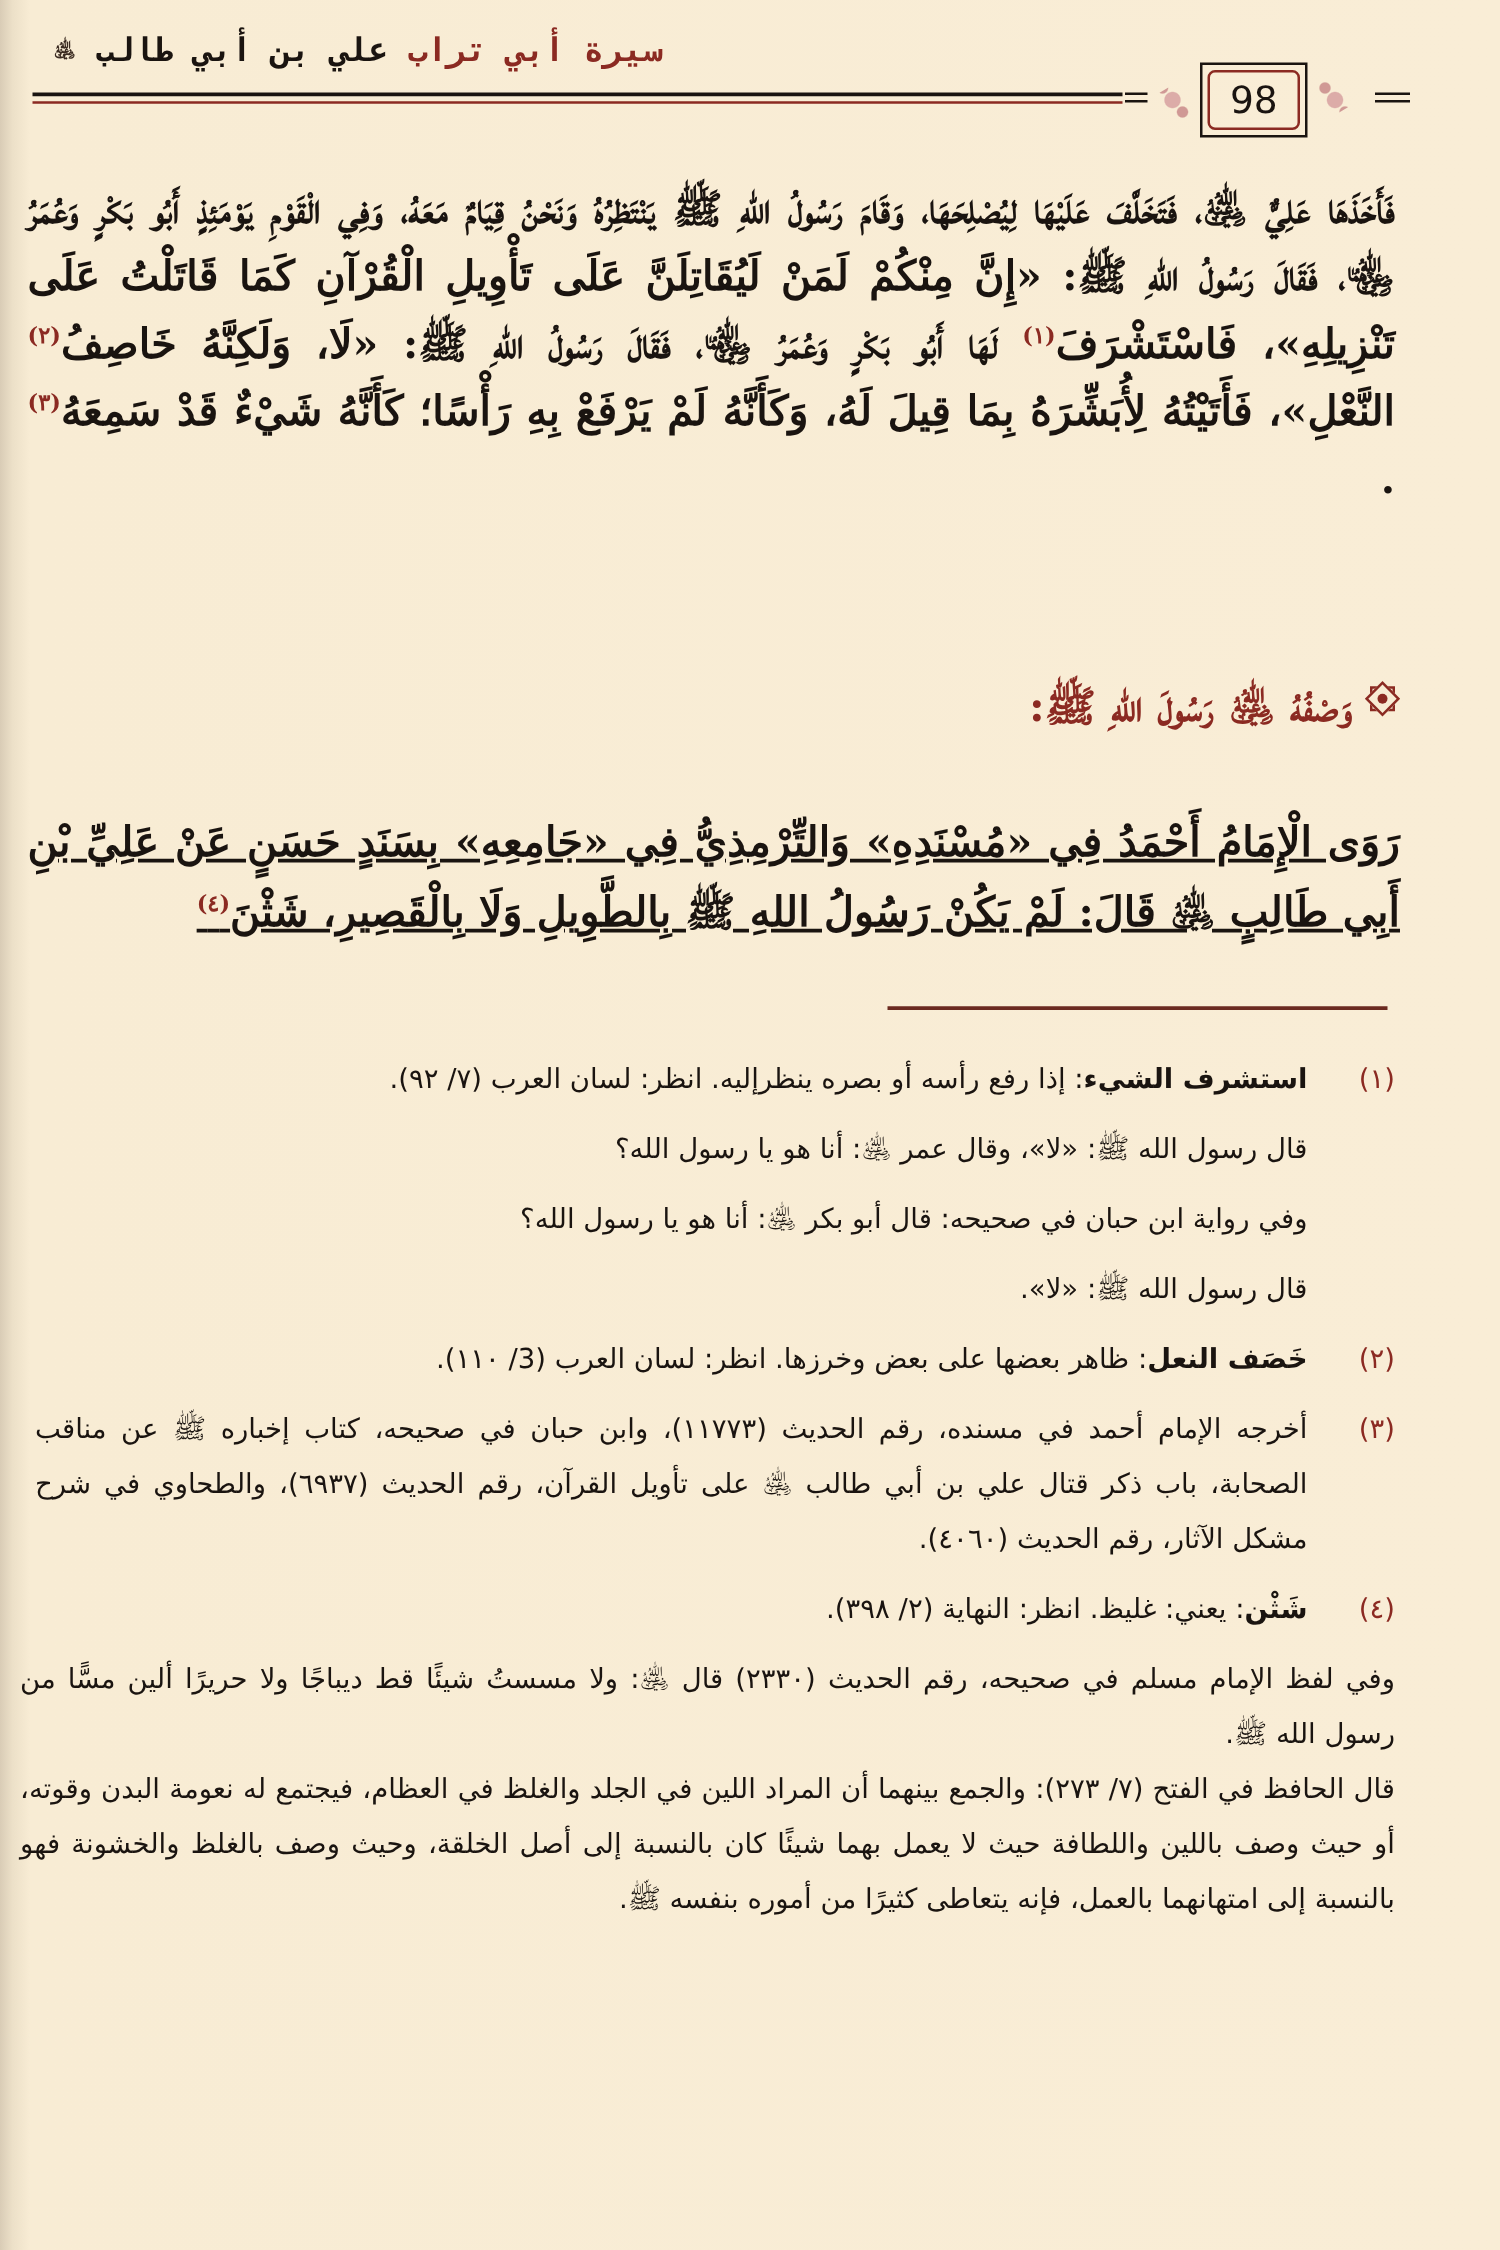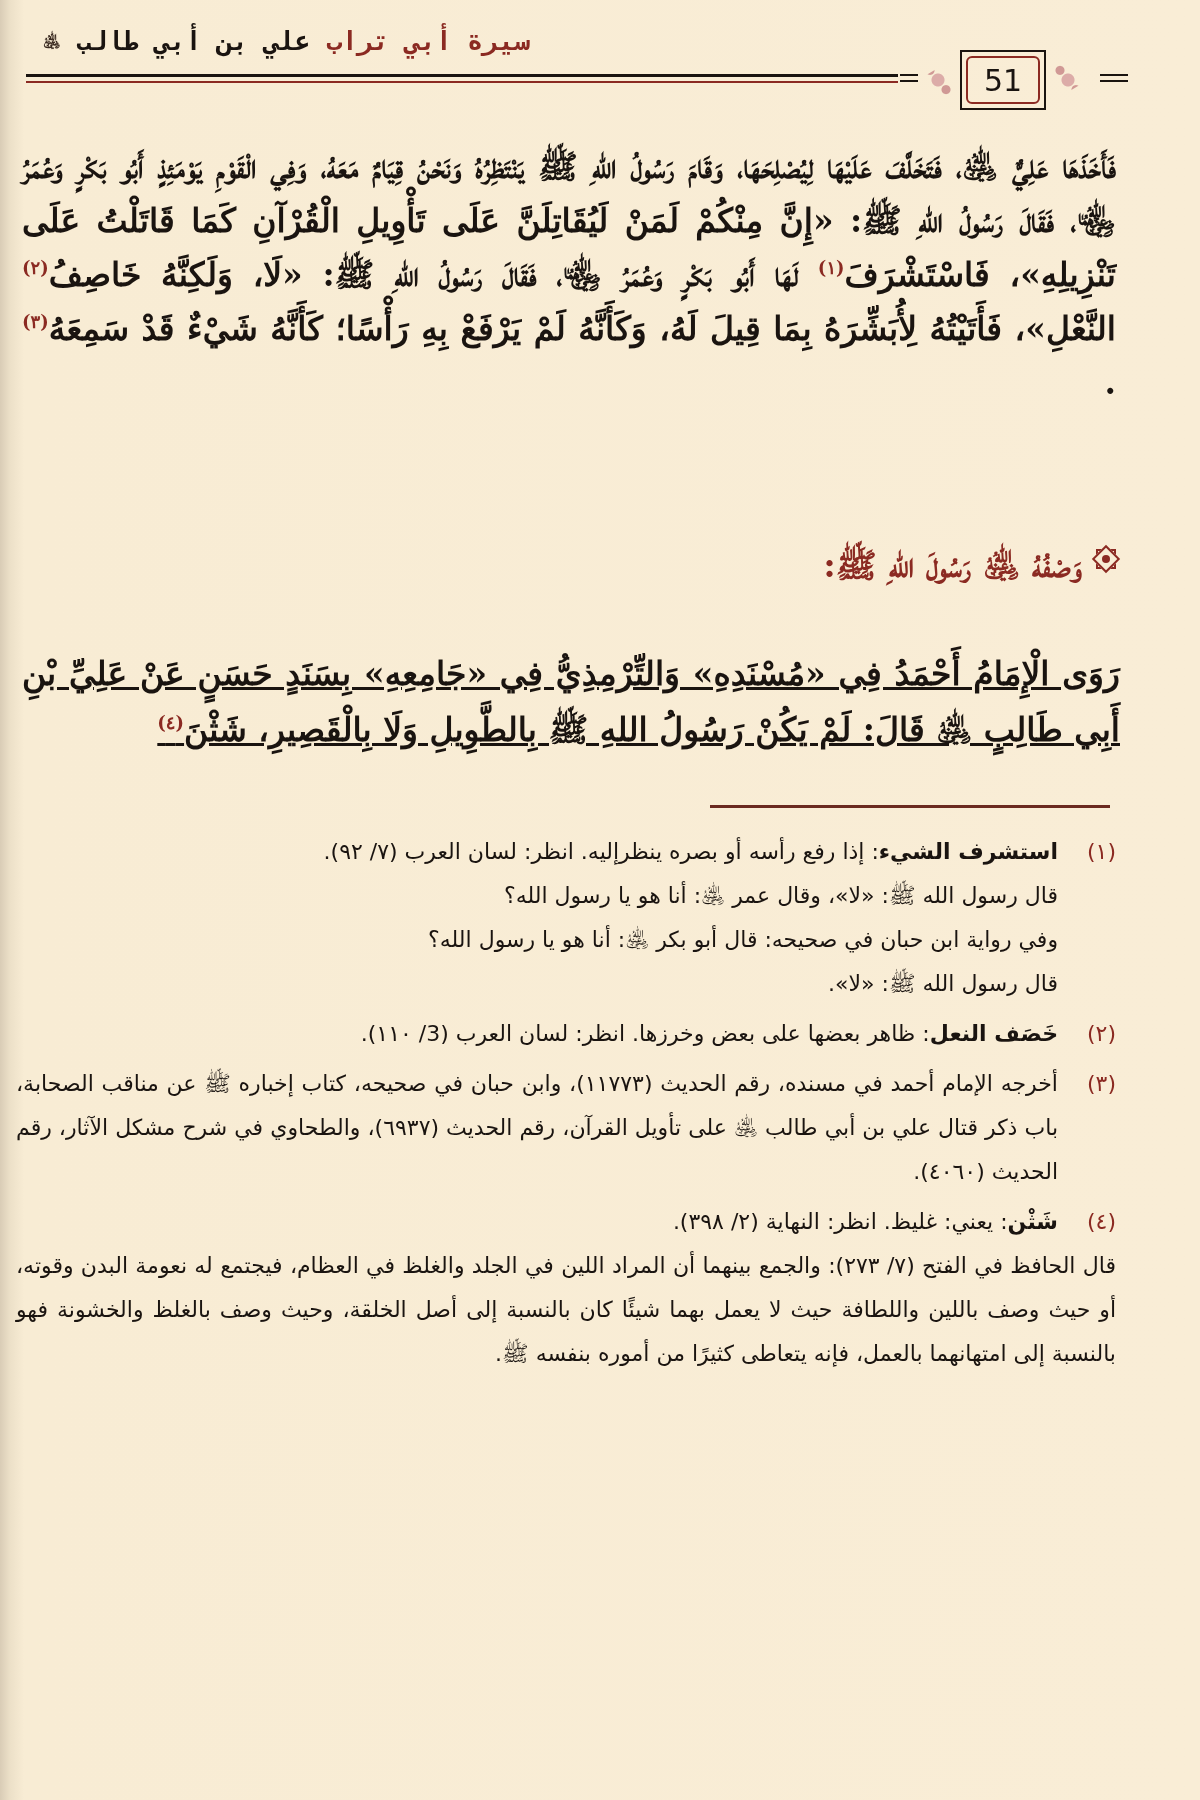--- a/index.html
+++ b/index.html
@@ -91,21 +91,21 @@
   }
 
   .footnotes {
     position: absolute; left: 16px; right: 84px; top: 830px;
     direction: rtl; font-family: "DejaVu Sans", sans-serif;
     font-size: 22px; line-height: 44px; color: #1a1410;
   }
   .fn { position: relative; padding-right: 58px; text-align: justify; }
   .fn .num { position: absolute; right: 0; top: 0; color: #8b2a22; }
   .fn .kw { font-weight: bold; }
-  .fn p { margin: 0; }
+  .fn p { margin: 12px; }
   .fn + .fn { margin-top: 6px; }
   .note { text-align: justify; }
   .note p { margin: 0; }
   .note .asterisk { color: #8b2a22; font-weight: bold; }
 </style>
 </head>
 <body>
 
 <div class="page">
 
@@ -119,21 +119,21 @@
       <div class="l1"></div>
       <div class="l2"></div>
     </div>
     <div class="page-num-wrap">
       <div class="dash-left">
           <i></i>
           <i></i>
         </div>
       <div class="orn left"></div>
       <div class="page-box">
-        <div class="page-box-inner">51</div>
+        <div class="page-box-inner">98</div>
       </div>
       <div class="orn right"></div>
       <div class="dash-right">
           <i></i>
           <i></i>
         </div>
     </div>
   </div>
 
   <div class="main">
@@ -172,16 +172,17 @@
     </div>
     <div class="fn">
       <span class="num">(٣)</span>
       <p>أخرجه الإمام أحمد في مسنده، رقم الحديث (١١٧٧٣)، وابن حبان في صحيحه، كتاب إخباره ﷺ عن مناقب الصحابة، باب ذكر قتال علي بن أبي طالب ﵁ على تأويل القرآن، رقم الحديث (٦٩٣٧)، والطحاوي في شرح مشكل الآثار، رقم الحديث (٤٠٦٠).</p>
     </div>
     <div class="fn">
       <span class="num">(٤)</span>
       <p><span class="kw">شَثْن</span><span>: يعني: غليظ. انظر: النهاية (٢/ ٣٩٨).</span></p>
     </div>
     <div class="note">
+      <p>وفي لفظ الإمام مسلم في صحيحه، رقم الحديث (٢٣٣٠) قال ﵁: ولا مسستُ شيئًا قط ديباجًا ولا حريرًا ألين مسًّا من رسول الله ﷺ.</p>
       <p>قال الحافظ في الفتح (٧/ ٢٧٣): والجمع بينهما أن المراد اللين في الجلد والغلظ في العظام، فيجتمع له نعومة البدن وقوته، أو حيث وصف باللين واللطافة حيث لا يعمل بهما شيئًا كان بالنسبة إلى أصل الخلقة، وحيث وصف بالغلظ والخشونة فهو بالنسبة إلى امتهانهما بالعمل، فإنه يتعاطى كثيرًا من أموره بنفسه ﷺ.</p>
     </div>
   </div>
 </div>
 
 </body></html>

